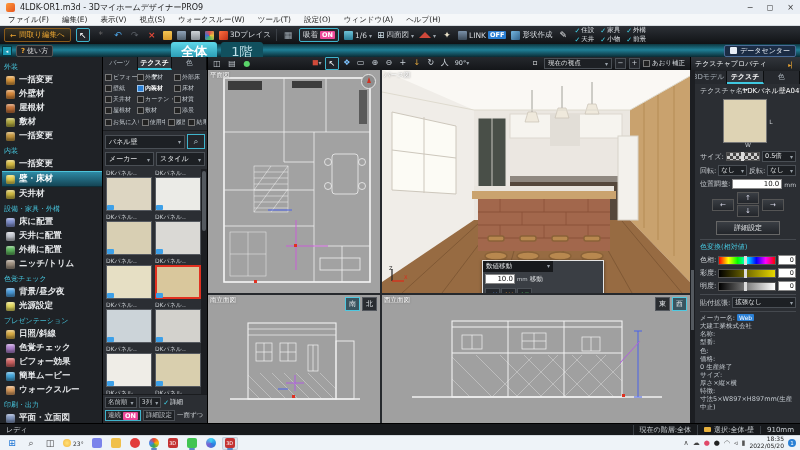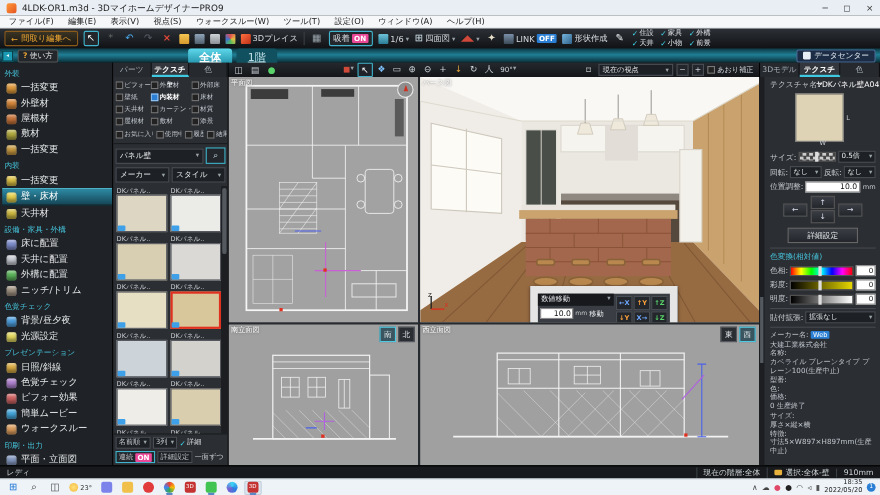--- a/index.html
+++ b/index.html
@@ -28,29 +28,29 @@
   .dd{font-size:6px;color:#9aa2aa;}
   .roof{width:0;height:0;border-left:6px solid transparent;border-right:6px solid transparent;border-bottom:6px solid #d0483a;display:inline-block;}
   #layer-grid{display:grid;grid-template-columns:auto auto auto;grid-auto-rows:8px;column-gap:6px;row-gap:1px;}
   .layer-cb{display:flex;align-items:center;gap:1px;font-size:6.5px;color:#e0e4e8;}
   .cb-mark{color:#3fd4ea;font-size:7px;font-weight:bold;}
   
   #tabbar{left:0;top:44px;width:800px;height:13px;background:linear-gradient(#0d3640,#1f7f96 45%,#0a2b34);display:flex;align-items:center;box-sizing:border-box;padding:0 2px;gap:4px;}
   #collapse-ico{width:8px;height:8px;background:#1b9ab4;border:1px solid #0a3942;font-size:5px;color:#e8f8fc;display:flex;align-items:center;justify-content:center;}
   #help-btn{background:#23262b;border:1px solid #555;border-radius:2px;color:#e8e8e8;font-size:7px;padding:0 4px;display:flex;gap:2px;align-items:center;}
   #help-q{color:#f0a832;font-weight:bold;}
-  .tab{font-size:10px;padding:1px 10px;border-radius:3px 3px 0 0;margin-top:3px;text-decoration:underline;}
+  .tab{font-size:13px;padding:1px 10px;border-radius:3px 3px 0 0;margin-top:3px;text-decoration:underline;}
   .tab.on{background:linear-gradient(#5fd8ea,#1b8aa4);color:#fff;font-weight:bold;}
   .tab.off{background:#11505e;color:#bfe0e8;}
   #datacenter-btn{margin-left:auto;background:#1b2c44;border:1px solid #4a6a96;border-radius:2px;color:#e8eef6;font-size:7px;padding:0 5px;display:flex;align-items:center;gap:3px;margin-right:2px;}
   #dc-ico{width:7px;height:7px;background:#e8eef6;border-radius:1px;}
   
   #sidebar{left:0;top:57px;width:103px;height:366px;background:#1f2226;border-right:1px solid #000;box-sizing:border-box;padding:2px 0 0 2px;overflow:hidden;}
   .sb-header{font-size:7px;color:#46c4dc;margin:3px 0 1px 2px;}
-  .sb-item{display:flex;align-items:center;gap:4px;height:14px;padding-left:4px;color:#e4e6e8;font-size:8.5px;white-space:nowrap;}
+  .sb-item{display:flex;align-items:center;gap:4px;height:14px;padding-left:4px;color:#e4e6e8;font-size:8.5px;white-space:nowrap;font-weight:bold;}
   .sb-item.sel{background:linear-gradient(#2d89a4,#154555);border-top:1px solid #4fc4da;border-bottom:1px solid #0d2e38;color:#fff;}
   .sb-ico{width:9px;height:9px;border-radius:2px;flex:0 0 auto;box-shadow:inset 0 -3px 3px rgba(0,0,0,.4), inset 0 2px 2px rgba(255,255,255,.4);}
   
   #palette{left:103px;top:57px;width:105px;height:366px;background:#2b2e33;box-sizing:border-box;border-right:1px solid #000;display:flex;flex-direction:column;overflow:hidden;}
   .ptabs{display:flex;height:13px;flex:0 0 auto;background:#1c1f23;}
   .ptab{flex:1;text-align:center;font-size:7px;color:#aab2ba;line-height:13px;border-right:1px solid #0c0e10;background:#26292e;}
   .ptab.on{color:#fff;background:#33373d;border-bottom:2px solid #3fc8e0;box-sizing:border-box;font-weight:bold;}
   #filter-grid{display:grid;grid-template-columns:1fr 1.15fr 1fr;row-gap:2px;padding:3px 1px 2px 2px;flex:0 0 auto;}
   .f-item{display:flex;align-items:center;gap:1px;font-size:6px;color:#c2c8ce;white-space:nowrap;overflow:hidden;}
   .f-box{width:5px;height:5px;border:1px solid #777;background:#222;flex:0 0 auto;}
@@ -86,21 +86,21 @@
   #aori{display:flex;align-items:center;gap:2px;font-size:6.5px;color:#d8dce0;margin-right:2px;}
   #quad{position:absolute;left:0;top:13px;width:578px;height:353px;background:#26292d;display:grid;grid-template-columns:172px 308px;grid-template-rows:223px 128px;gap:2px;}
   .cell{position:relative;background:#a2a2a2;overflow:hidden;}
   .vlabel{position:absolute;left:2px;top:1px;font-size:6.5px;color:#fff;text-shadow:0 0 2px #555;z-index:5;}
   .vtoggles{position:absolute;right:3px;top:2px;display:flex;gap:2px;z-index:5;}
   .vtog{width:13px;height:12px;background:#2a2d31;color:#dfe3e6;font-size:7px;display:flex;align-items:center;justify-content:center;border:1px solid #55595f;}
   .vtog.on{border-color:#4fc8e0;background:#3a5560;}
   #compass{position:absolute;right:4px;top:4px;width:13px;height:13px;border-radius:50%;background:#8e8e8e;border:1px solid #e8e8e8;z-index:5;}
   #compass:after{content:"";position:absolute;left:5px;top:2px;width:0;height:0;border-left:2px solid transparent;border-right:2px solid transparent;border-bottom:6px solid #d03020;}
   
-  #move-panel{position:absolute;left:100px;top:190px;width:120px;background:#3a3e44;border:7px solid #e5e5e5;box-shadow:0 1px 3px rgba(0,0,0,.5);z-index:6;display:flex;}
+  #move-panel{position:absolute;left:100px;top:190px;width:120px;background:#3a3e44;border:1px solid #e5e5e5;box-shadow:0 1px 3px rgba(0,0,0,.5);z-index:6;display:flex;flex-direction:column;}
   #mp-left{width:70px;}
   #mp-title{background:#17191c;color:#e8eaec;font-size:6.5px;padding:1px 3px;display:flex;justify-content:space-between;}
   #mp-row{display:flex;align-items:center;gap:2px;padding:2px;}
   #mp-input{background:#fff;color:#111;font-size:7px;width:26px;text-align:right;padding:0 1px;border:1px solid #888;}
   #mp-unit{font-size:5.5px;color:#c8ccd0;}
   #mp-move{font-size:6.5px;color:#e8eaec;}
   #mp-btns{display:grid;grid-template-columns:repeat(3,15px);grid-auto-rows:13px;gap:1px;padding:2px;}
   .mp-btn{background:#23262b;border:1px solid #4a4f55;font-size:6px;font-weight:bold;display:flex;align-items:center;justify-content:center;}
   
   #axis{position:absolute;left:5px;top:195px;z-index:6;}
@@ -765,20 +765,24 @@
         <rect x="240" y="99" width="3" height="3" fill="#e03020"></rect>
       </svg>
     </div>
   </div>
 </div>
 
 <div id="rp-scroll" class="abs">
     <div class="thumb"></div>
   </div>
 <div id="rpanel" class="abs">
+  <div id="rp-header">
+    <span>テクスチャプロパティ</span>
+      <span class="pin">▸▏</span>
+  </div>
   <div class="ptabs">
     <span class="ptab">3Dモデル</span>
     <span class="ptab on">テクスチャ</span>
     <span class="ptab">色</span>
   </div>
   <div id="rp-body">
     <div class="rp-row">
         <span class="rp-label">テクスチャ名:</span>
         <span style="color:#fff;">DKパネル壁A047</span>
       </div>
@@ -851,21 +855,20 @@
         <span class="rp-label">貼付拡張:</span>
         <span class="rp-dd">
           <span>拡張なし</span>
           <span class="dd">▾</span>
         </span>
       </div>
     <div id="rp-info">
       <div><span>メーカー名:</span> <span id="web-badge">Web</span></div>
       <div>大建工業株式会社</div>
       <div>名称:</div>
-      <div style="white-space:normal;">カベライル プレーンタイプ プレーン100(生産中止)</div>
       <div>型番:</div>
       <div>色:</div>
       <div>価格:</div>
       <div>0 生産終了</div>
       <div>サイズ:</div>
       <div>厚さ×縦×横</div>
       <div>特徴:</div>
       <div style="white-space:normal;">寸法5×W897×H897mm(生産中止)</div>
     </div>
   </div>

